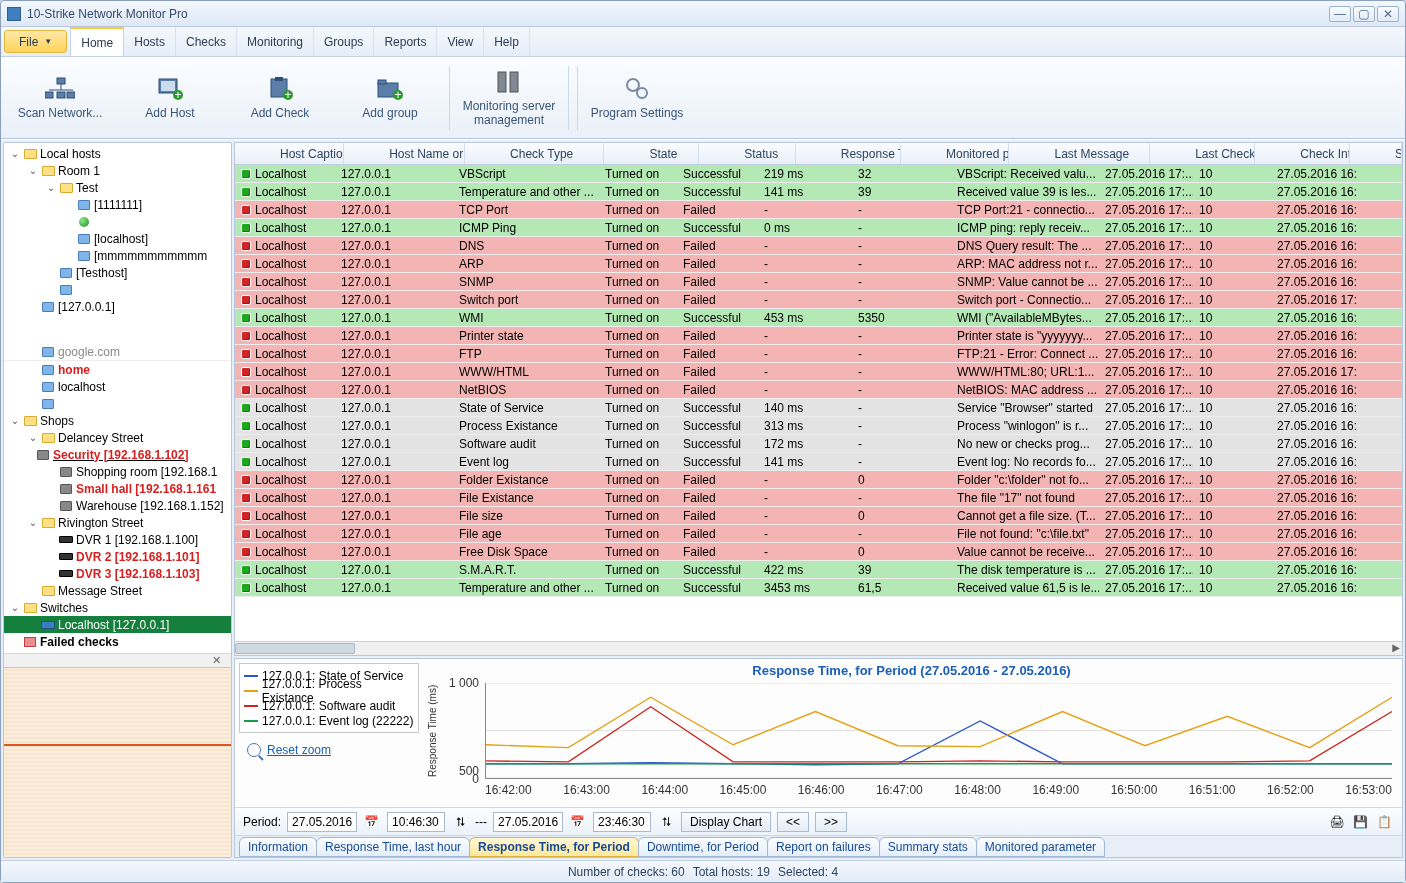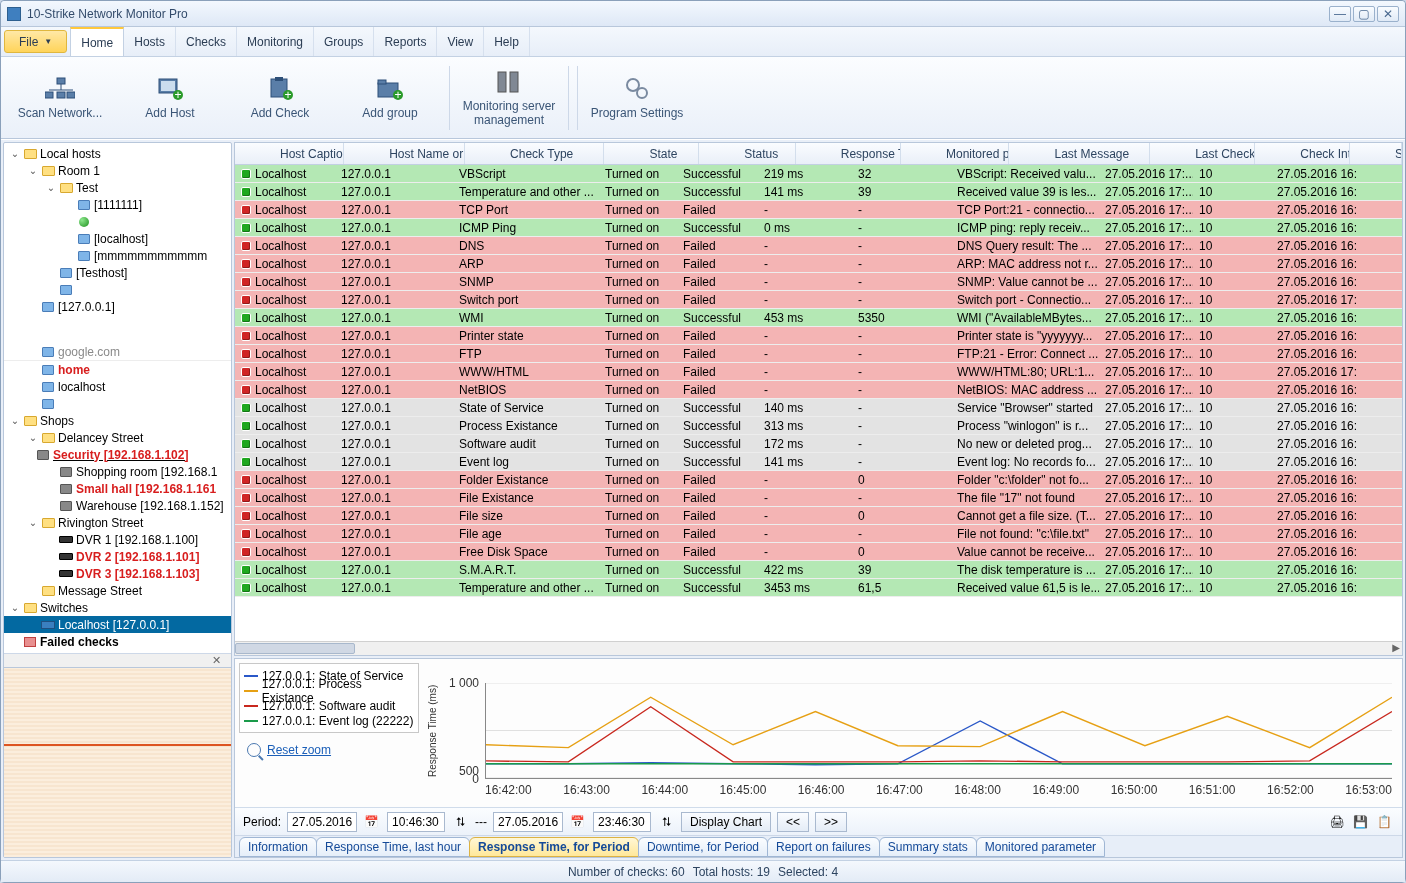--- a/index.html
+++ b/index.html
@@ -19,21 +19,21 @@
 .rbtn.hl { background:linear-gradient(#ffeaa0,#ffd764); border:1px solid #e3b93e;}
 .rbtn .ricon { width:30px; height:28px; display:flex; align-items:center; justify-content:center;}
 .rsep { width:1px; height:64px; background:#cdd8e8; margin:0 4px;}
 .body { flex:1; display:flex; min-height:0; border-top:1px solid #fff;}
 .left { width:229px; display:flex; flex-direction:column; background:#fff; border:1px solid #b8c7db; margin:2px; border-radius:2px;}
 .tree { flex:1; overflow:auto; padding:2px 0; font-size:12px;}
 .tn { display:flex; align-items:center; height:17px; white-space:nowrap; cursor:pointer; padding-right:2px;}
 .tn .tw { width:14px; text-align:center; color:#5a5a5a; font-size:10px;}
 .tn .ti { width:16px; height:14px; display:flex; align-items:center; justify-content:center; margin-right:2px;}
 .tn .tl { }
-.tn.sel { background:#0369a1;}
+.tn.sel { background:#15803d;}
 .tn.red .tl { color:#d81e1e; font-weight:bold;}
 .tn.wh .tl { color:#fff;}
 .tn.gr .tl { color:#8a8a8a;}
 .foldI { width:13px; height:10px; background:#ffe082; border:1px solid #d8a82f; border-radius:1px;}
 .hostI { width:12px; height:10px; background:#7fb5e8; border:1px solid #4a7db8; border-radius:1px;}
 .dotG { width:10px; height:10px; background:radial-gradient(circle at 30% 30%,#8de88d,#1f8f1f); border-radius:50%;}
 .camI { width:12px; height:10px; background:#888; border:1px solid #555; border-radius:1px;}
 .dvrI { width:14px; height:7px; background:#333; border:1px solid #000; border-radius:1px;}
 .swI { width:14px; height:8px; background:#3a7fbf; border:1px solid #1f4f7f;}
 .errI { width:12px; height:10px; background:#e89090; border:1px solid #c04040;}
@@ -960,21 +960,21 @@
               <div class="c4">
                 <span>Successful</span>
               </div>
               <div class="c5">
                 <span>172 ms</span>
               </div>
               <div class="c6">
                 <span>-</span>
               </div>
               <div class="c7">
-                <span>No new or deleted prog...</span>
+                <span>No new or checks prog...</span>
               </div>
               <div class="c8">
                 <span>27.05.2016 17:...</span>
               </div>
               <div class="c9">
                 <span>10</span>
               </div>
               <div class="c10">
                 <span>27.05.2016 16:</span>
               </div>
@@ -1294,20 +1294,21 @@
                   <span class="lc" style="background: rgb(26, 154, 74);"></span>
                   <span>  127.0.0.1: Event log (22222)</span>
                 </div>
               </div>
             <div class="resetrow">
                 <div class="mag"></div>
                 <a>Reset zoom</a>
               </div>
           </div>
           <div class="chartarea">
+            <div class="ctitle">Response Time, for Period (27.05.2016 - 27.05.2016)</div>
             <div class="ylab">Response Time (ms)</div>
             <div class="yticks" id="yticks">
                 <span style="top: 0%;">1 000</span>
                 <span style="top: 50%; margin-top: 40px;">500</span>
                 <span style="top: 100%;">0</span>
               </div>
             <div class="plot">
                 <svg id="plotsvg" viewBox="0 0 1000 100" preserveAspectRatio="none">
                   <line x1="0" x2="1000" y1="0" y2="0" stroke="#ddd"></line>
                   <line x1="0" x2="1000" y1="50" y2="50" stroke="#ddd"></line>

